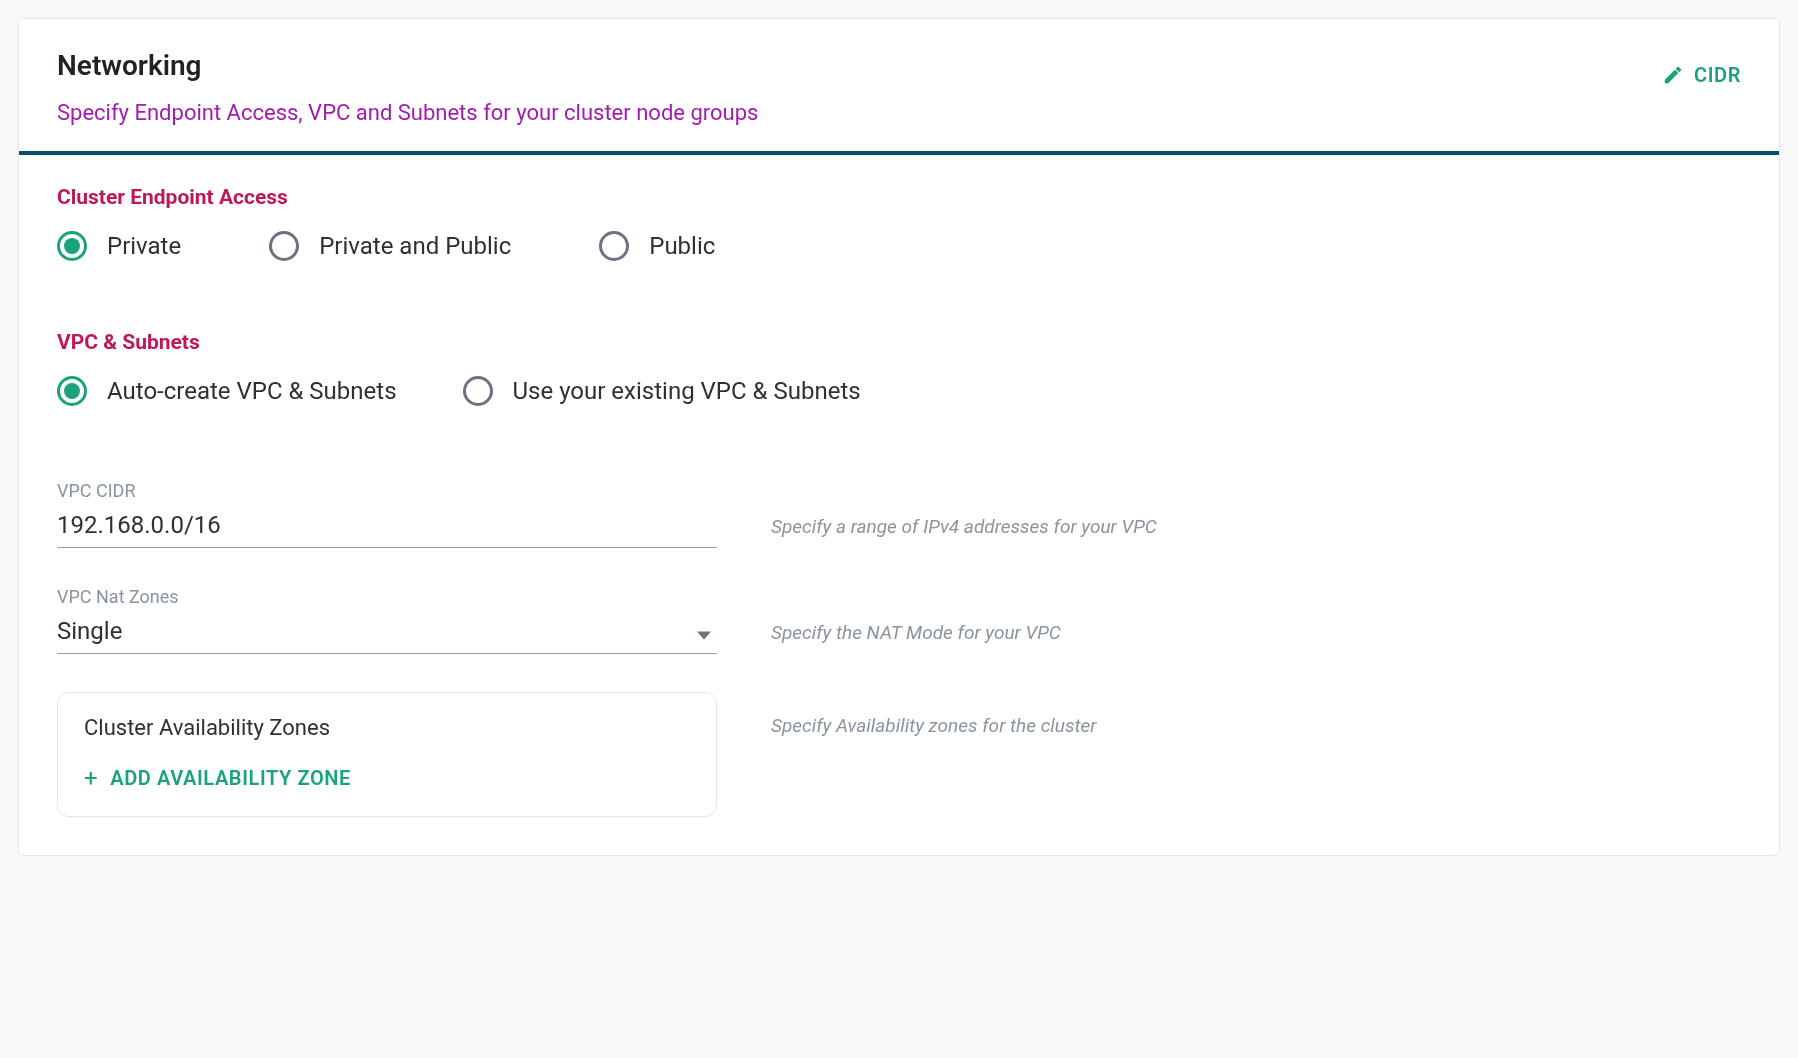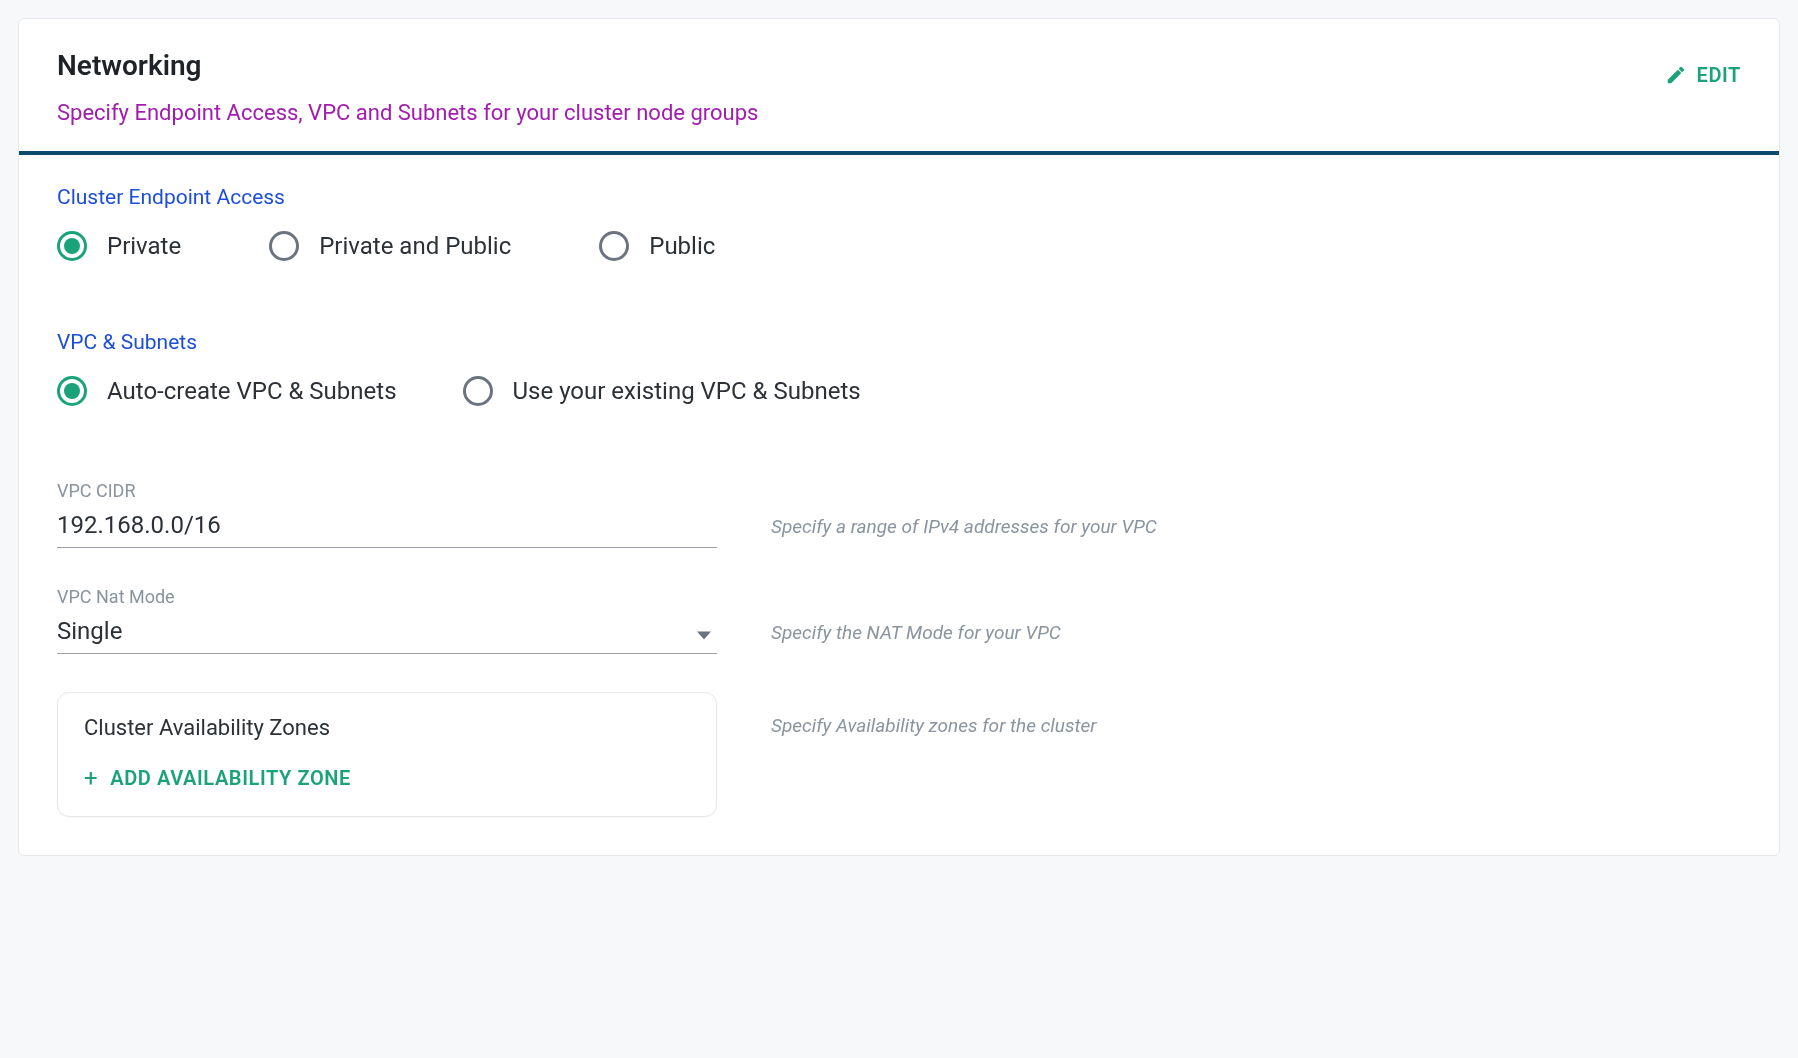--- a/index.html
+++ b/index.html
@@ -56,22 +56,22 @@
     .edit-btn svg {
       width: 22px;
       height: 22px;
       fill: #1aa37a;
     }
     .card-body {
       padding: 30px 38px 38px 38px;
     }
     .section-label {
       font-size: 21px;
-      font-weight: 400;
-      color: #1d4ed8;
+      font-weight: 700;
+      color: #be185d;
       margin-bottom: 22px;
     }
     .radio-row {
       display: flex;
       gap: 88px;
       margin-bottom: 69px;
     }
     .radio-row.vpc {
       gap: 66px;
       margin-bottom: 74px;
@@ -196,21 +196,21 @@
 <div class="card">
   <div class="card-header">
     <div class="card-header-left">
       <div class="card-title">Networking</div>
       <div class="card-subtitle">Specify Endpoint Access, VPC and Subnets for your cluster node groups</div>
     </div>
     <div class="edit-btn">
       <svg viewBox="0 0 24 24">
           <path d="M3 17.25V21h3.75l11.06-11.06-3.75-3.75L3 17.25zm17.71-10.04a1 1 0 0 0 0-1.41l-2.5-2.5a1 1 0 0 0-1.41 0l-1.96 1.96 3.75 3.75 2.12-1.8z"></path>
         </svg>
-      <span>EDIT</span>
+      <span>CIDR</span>
     </div>
   </div>
 
   <div class="card-body">
 
     <div class="section-label">Cluster Endpoint Access</div>
     <div class="radio-row">
       <div class="radio-option">
         <span class="radio-circle selected">
             <span class="radio-dot"></span>
@@ -242,21 +242,21 @@
     </div>
 
     <div class="field-grid">
       <div class="field">
         <div class="field-label">VPC CIDR</div>
         <input class="field-input" type="text" value="192.168.0.0/16" style="">
       </div>
       <div class="help-text">Specify a range of IPv4 addresses for your VPC</div>
 
       <div class="field">
-        <div class="field-label">VPC Nat Mode</div>
+        <div class="field-label">VPC Nat Zones</div>
         <div class="field-select-wrap">
           <input class="field-input" type="text" readonly="" value="Single" style="">
           <span class="caret"></span>
         </div>
       </div>
       <div class="help-text">Specify the NAT Mode for your VPC</div>
 
       <div class="az-card">
         <div class="az-title">Cluster Availability Zones</div>
         <div class="add-az-btn">

